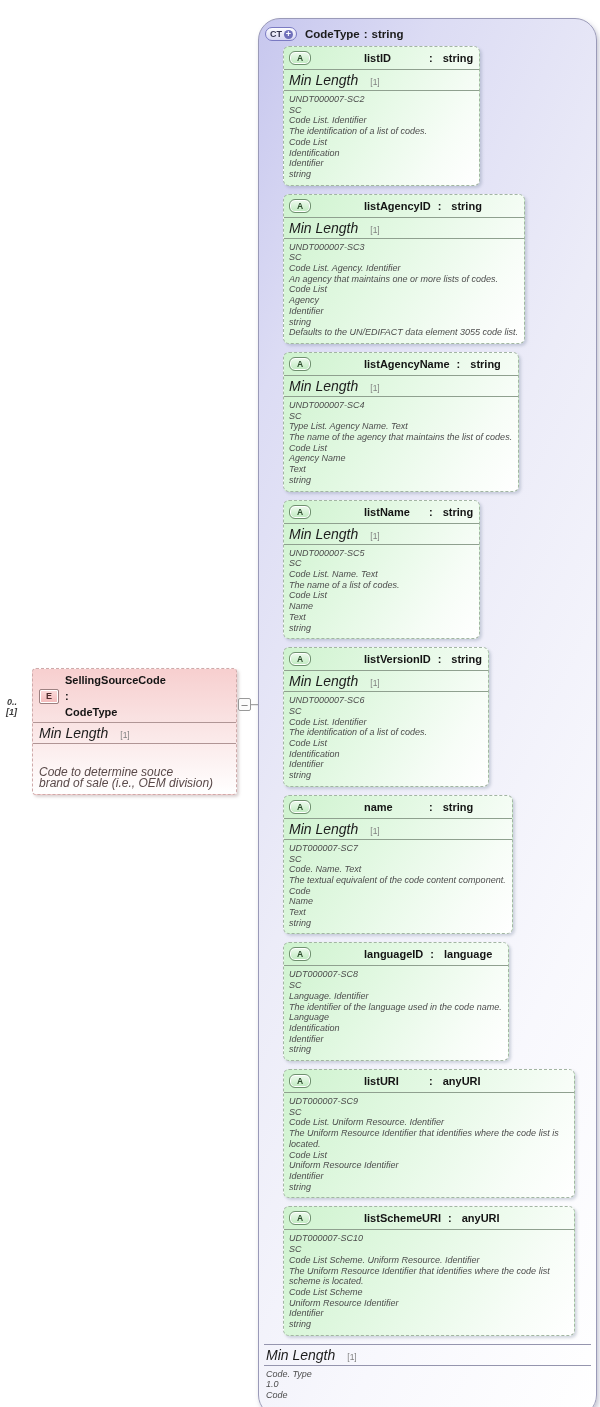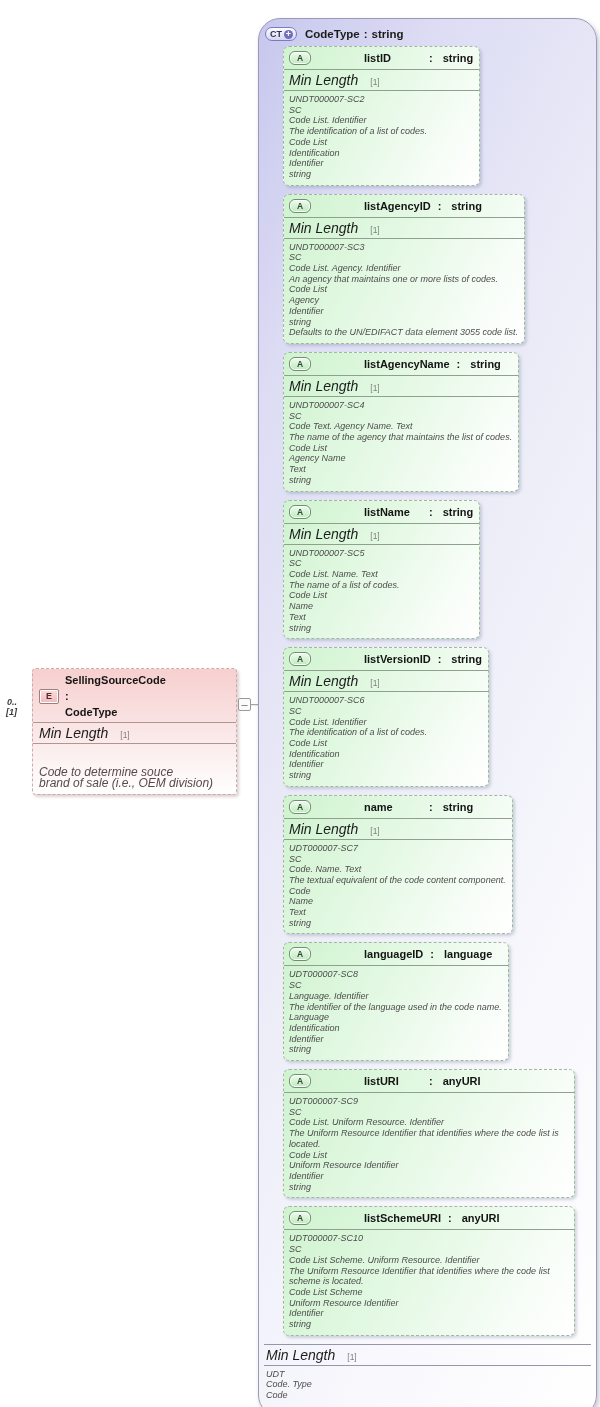--- a/index.html
+++ b/index.html
@@ -171,21 +171,21 @@
       <span class="a-sep">:</span>
       <span class="a-type">string</span>
     </div>
     <div class="facet-row">
       <span class="facet-name">Min Length</span>
       <span class="facet-card">[1]</span>
     </div>
     <div class="attr-body">
             <div>UNDT000007-SC4</div>
             <div>SC</div>
-            <div>Code Text. Agency Name. Text</div>
+            <div>Type List. Agency Name. Text</div>
             <div>The name of the agency that maintains the list of codes.</div>
             <div>Code List</div>
             <div>Agency Name</div>
             <div>Text</div>
             <div>string</div>
           </div>
   </div>
 
   <div class="attr-box">
     <div class="attr-head">
@@ -315,19 +315,19 @@
             <div>string</div>
           </div>
   </div>
 </div>
 
     <div class="ct-facet">
       <span class="facet-name">Min Length</span>
       <span class="facet-card">[1]</span>
     </div>
     <div class="ct-notes" id="ct-notes">
-        <div>UDT</div>
         <div>Code. Type</div>
+        <div>1.0</div>
         <div>Code</div>
       </div>
   </div>
 
 </div>
 
 </body></html>

